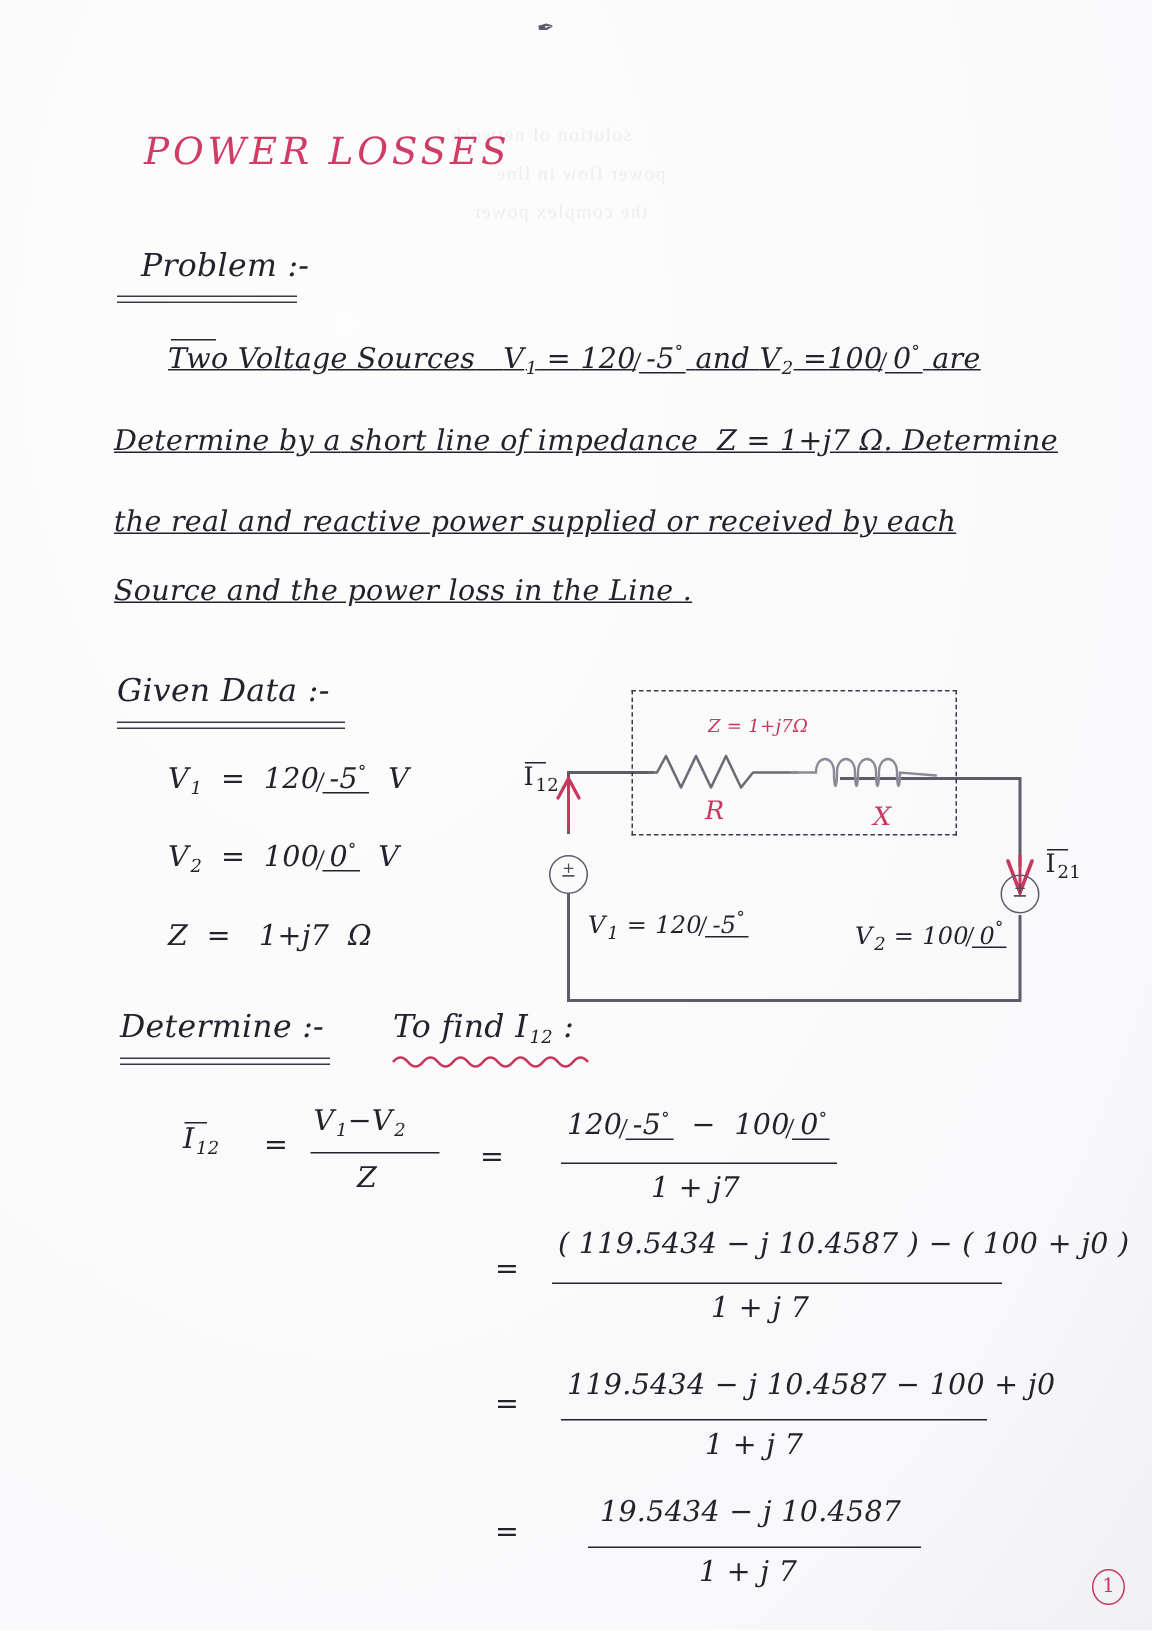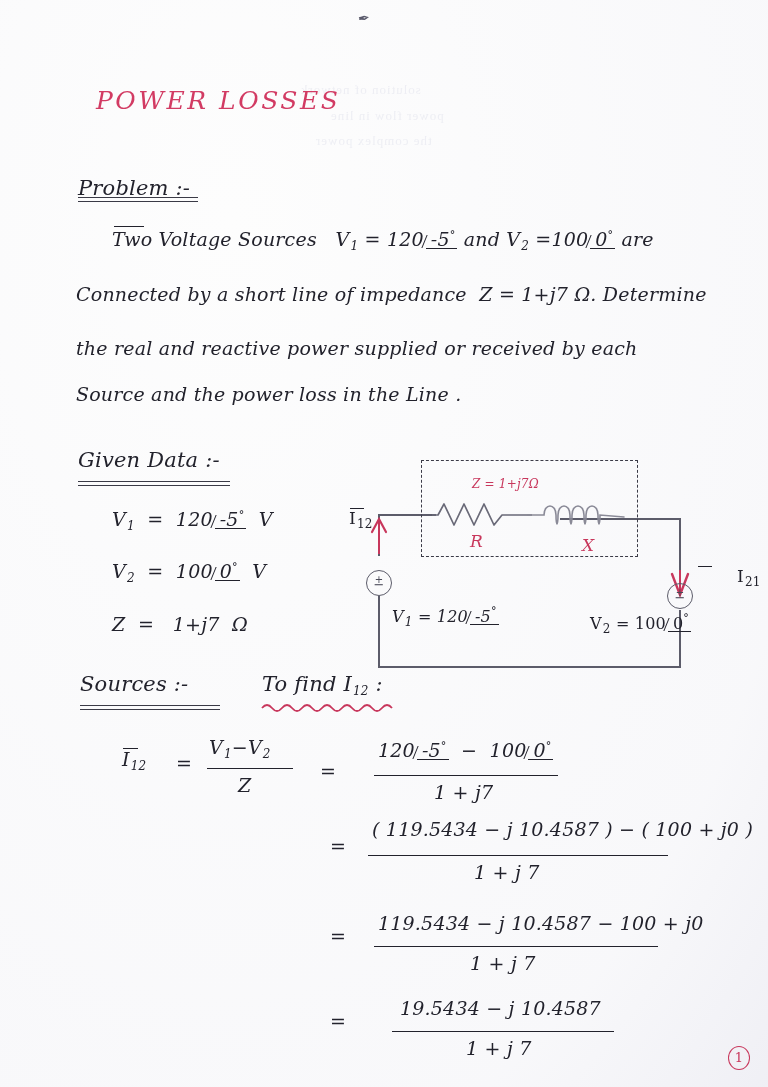--- a/index.html
+++ b/index.html
@@ -52,20 +52,21 @@
     color: #d23b63;
   }
 
   .head {
     font-size: 21px;
     font-style: italic;
   }
   .body-line {
     font-size: 19px;
     font-style: italic;
+    text-decoration: underline;
   }
   .eq {
     font-size: 19px;
     font-style: italic;
   }
   .sub {
     font-size: 12px;
     vertical-align: -4px;
     padding-left: 1px;
   }
@@ -172,37 +173,37 @@
   <div class="ghost" style="left:300px; top:82px;">solution of network</div>
   <div class="ghost" style="left:330px; top:108px;">power flow in line</div>
   <div class="ghost" style="left:315px; top:133px;">the complex power</div>
 
   <div class="topmark" style="left:358px; top:10px;">✒</div>
 
   <div class="hw title" style="left:96px; top:86px;">
     <span>POWER LOSSES</span>
   </div>
 
-  <div class="hw head" style="left:78px; top:165px;margin-top:11px;">Problem :-</div>
+  <div class="hw head" style="left:94px; top:165px;">Problem :-</div>
   <div class="dbl-rule" style="left:78px; top:197px; width:120px;"></div>
 
   <div class="hw body-line" style="left:112px; top:228px;">
     <span>Two Voltage Sources</span>
     &nbsp;&nbsp;<span>V</span><span class="sub">1</span>
     = <span>120</span><span class="ang"><span>-5</span><span class="supdeg">°</span></span>
     <span>and</span>
     <span>V</span><span class="sub">2</span>
     =<span>100</span><span class="ang"><span>0</span><span class="supdeg">°</span></span>
     <span>are</span>
   </div>
 
   <div class="overbar" style="left:114px; top:226px; width:30px;"></div>
 
   <div class="hw body-line" style="left:76px; top:283px;">
-    <span>Connected by a</span>
+    <span>Determine by a</span>
     <span>short line of impedance</span>
     &nbsp;<span>Z</span>
     = <span>1+j7</span>
     <span>Ω</span><span>. Determine</span>
   </div>
 
   <div class="hw body-line" style="left:76px; top:337px;">the real and reactive power supplied or received by each</div>
   <div class="hw body-line" style="left:76px; top:383px;">Source and the power loss in the Line .</div>
 
   <div class="hw head" style="left:78px; top:448px;">Given Data :-</div>
@@ -265,47 +266,47 @@
     </svg>
     <div class="hw" style="left:349px; top:508px; font-size:17px;">
       <span>I</span><span class="sub">12</span>
     </div>
     <div class="overbar" style="left:350px; top:508px; width:14px;"></div>
 
     <svg style="position:absolute; left:671px; top:570px;" width="20" height="32">
       <line x1="9" y1="0" x2="9" y2="26" stroke="#c8375c" stroke-width="2"></line>
       <polyline points="1,4 9,25 17,4" fill="none" stroke="#c8375c" stroke-width="2.4" stroke-linecap="round"></polyline>
     </svg>
-    <div class="hw" style="left:697px; top:566px; font-size:17px;margin-left:40px;">
+    <div class="hw" style="left:697px; top:566px; font-size:17px;">
       <span>I</span><span class="sub">21</span>
     </div>
     <div class="overbar" style="left:698px; top:566px; width:14px;"></div>
 
     <div class="src" style="left:366px; top:570px;">
       <span class="plus">+</span>
       <span class="minus">−</span>
     </div>
     <div class="hw" style="left:392px; top:605px; font-size:16px; font-style:italic;">
       <span>V</span><span class="sub">1</span>
       <span>=</span>
       <span>120</span><span class="ang"><span>-5</span><span class="supdeg">°</span></span>
     </div>
 
     <div class="src" style="left:667px; top:583px;">
       <span class="plus">+</span>
       <span class="minus">−</span>
     </div>
-    <div class="hw" style="left:590px; top:612px; font-size:16px; ">
+    <div class="hw" style="left:570px; top:612px; font-size:16px; font-style:italic;">
       <span>V</span><span class="sub">2</span>
       <span>=</span>
       <span>100</span><span class="ang"><span>0</span><span class="supdeg">°</span></span>
     </div>
   </div>
 
-  <div class="hw head" style="left:80px; top:672px;">Sources :-</div>
+  <div class="hw head" style="left:80px; top:672px;">Determine :-</div>
   <div class="dbl-rule" style="left:80px; top:705px; width:140px;"></div>
 
   <div class="hw head" style="left:262px; top:672px;text-align:right;">
     <span>To find</span>
     <span>I</span><span class="sub">12</span>
     <span>:</span>
   </div>
 
   <svg class="wavy" style="left:262px; top:702px;" width="132" height="10">
     <path d="M0,6 Q5,0 10,6 T20,6 T30,6 T40,6 T50,6 T60,6 T70,6 T80,6 T90,6 T100,6 T110,6 T120,6 T130,6" fill="none" stroke="#c8375c" stroke-width="1.8"></path>

